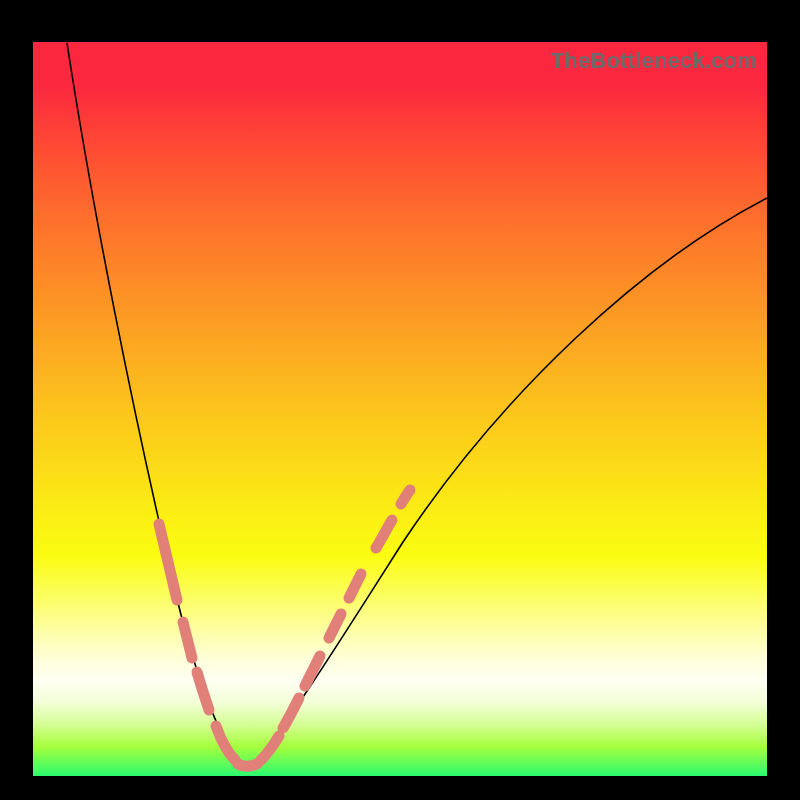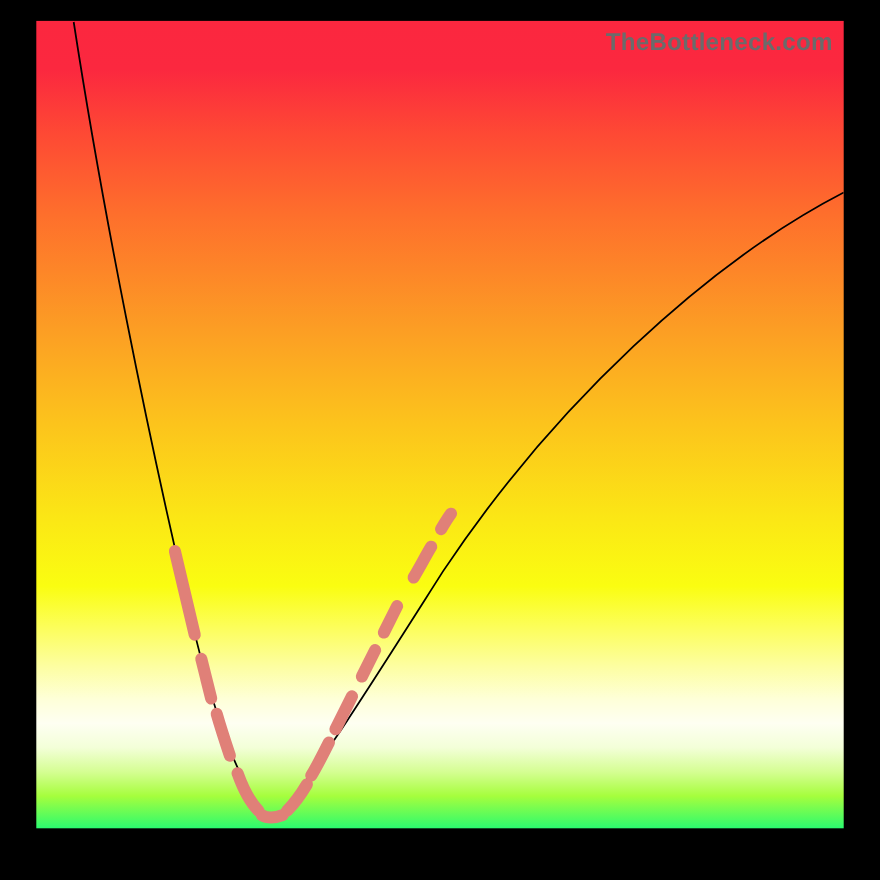--- a/index.html
+++ b/index.html
@@ -6,21 +6,21 @@
   html, body { width: 800px; height: 800px; overflow: hidden; }
   .frame {
     width: 800px;
     height: 800px;
     background: #000;
     position: relative;
   }
   .plot-area {
     position: absolute;
     left: 33px;
-    top: 19px;
+    top: 42px;
     width: 734px;
     height: 734px;
     background: linear-gradient(to bottom,
       #fb273f 0%,
       #fb283f 6%,
       #fe4934 14%,
       #fe6f2c 24%,
       #fc9d24 38%,
       #fcc41c 50%,
       #fbe815 62%,

